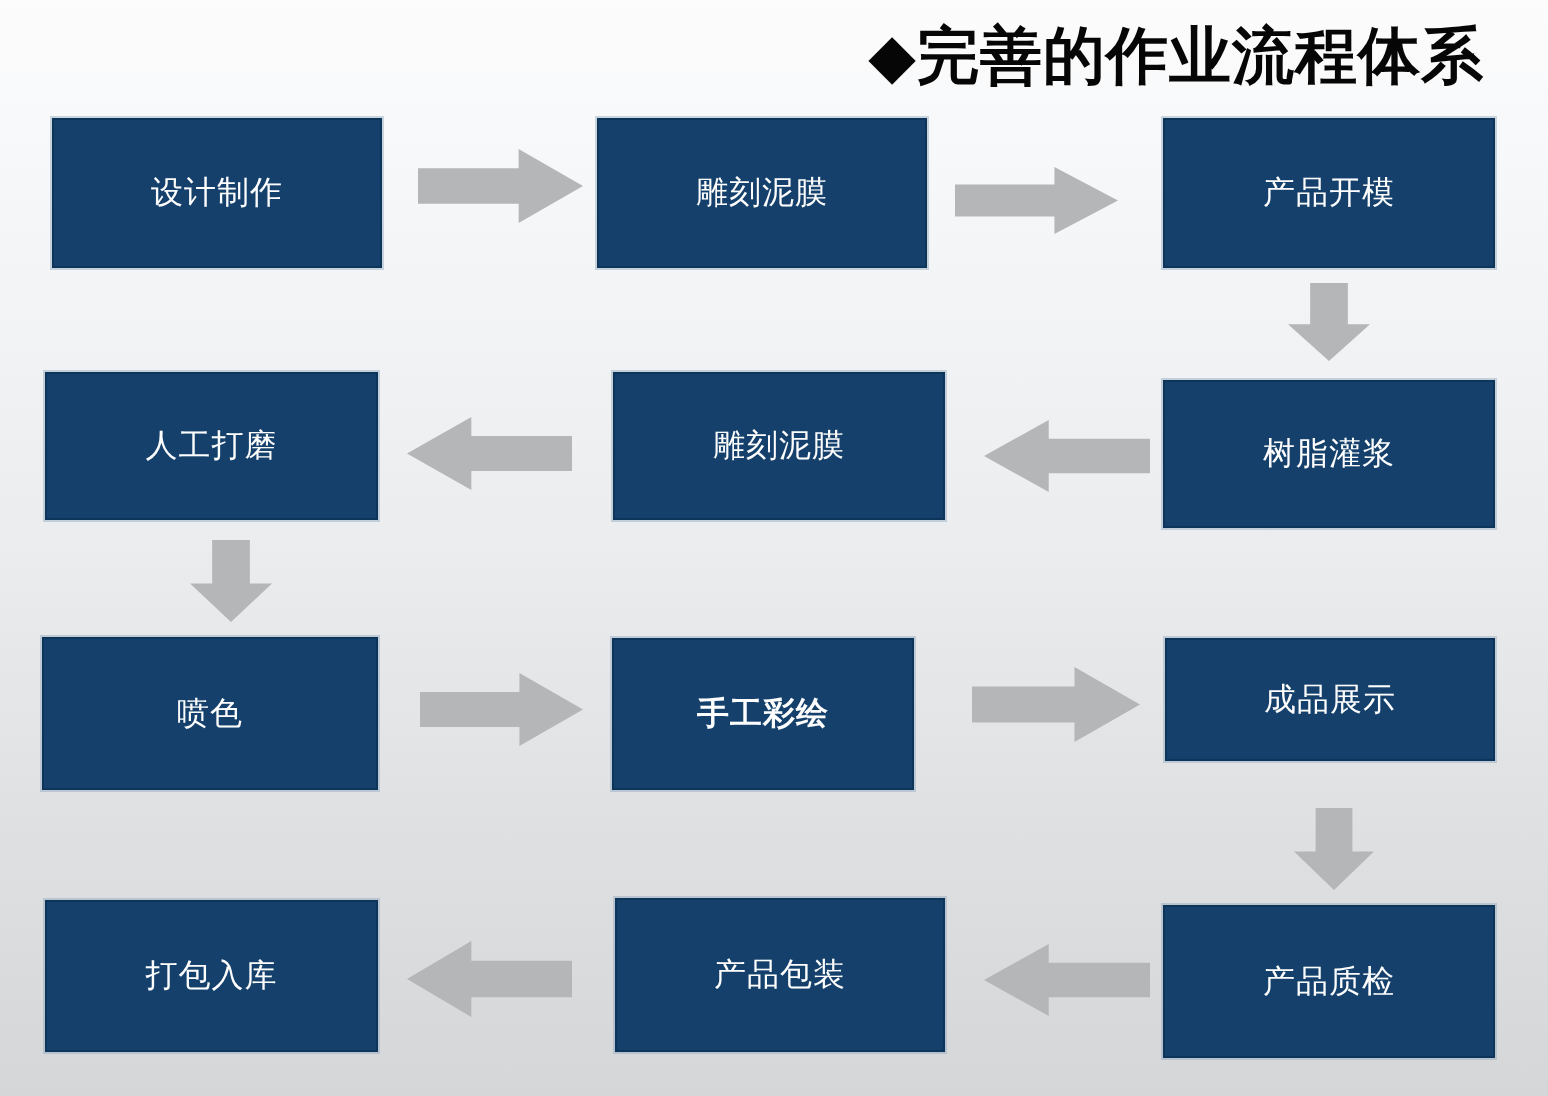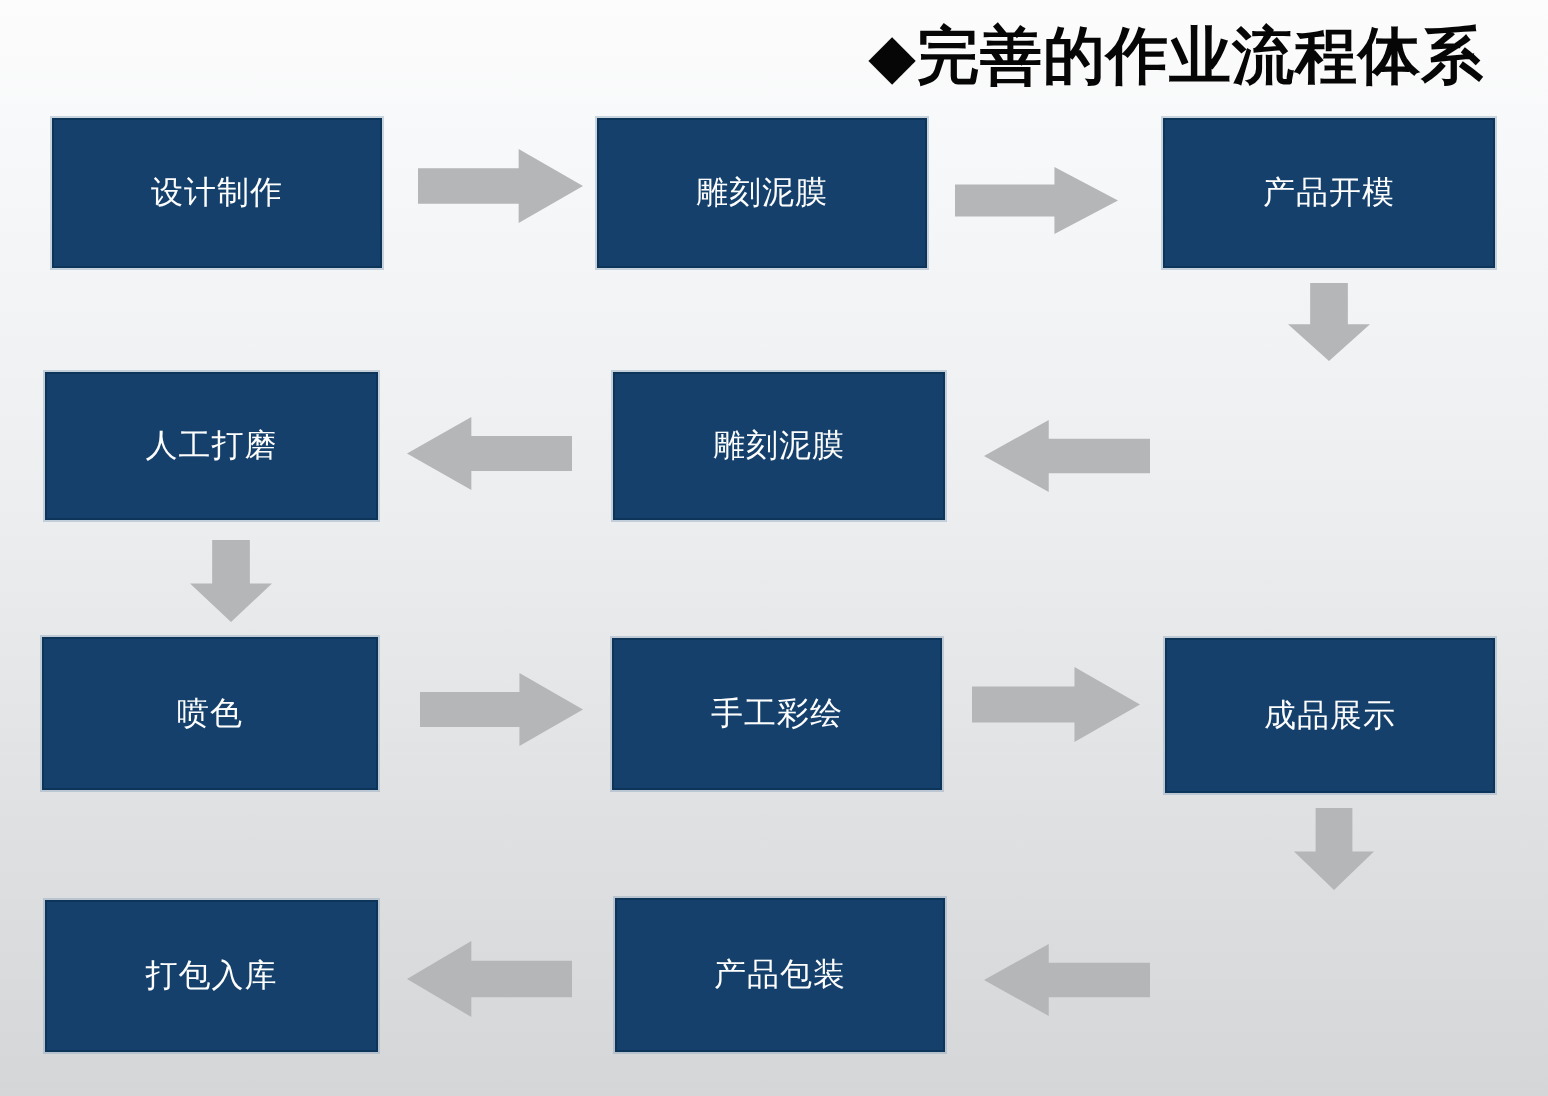--- a/index.html
+++ b/index.html
@@ -49,22 +49,22 @@
   .arrow.down {clip-path:polygon(27% 0%,73% 0%,73% 53%,100% 53%,50% 100%,0% 53%,27% 53%);}
 
   
   .n1 {left:52px;  top:118px; width:330px; height:150px;}
   .n2 {left:597px; top:118px; width:330px; height:150px;}
   .n3 {left:1163px;top:118px; width:332px; height:150px;}
   .n4 {left:45px;  top:372px; width:333px; height:148px;text-align:right;}
   .n5 {left:613px; top:372px; width:332px; height:148px;}
   .n6 {left:1163px;top:380px; width:332px; height:148px;}
   .n7 {left:42px;  top:637px; width:336px; height:153px;}
-  .n8 {left:612px; top:638px; width:330px; height:152px;}
-  .n9 {left:1165px;top:638px; width:330px; height:155px;}
+  .n8 {left:612px; top:638px; width:302px; height:152px;font-weight:bold;}
+  .n9 {left:1165px;top:638px; width:330px; height:123px;}
   .n10{left:45px;  top:900px; width:333px; height:152px;font-family:Liberation Serif, serif;}
   .n11{left:615px; top:898px; width:330px; height:154px;}
   .n12{left:1163px;top:905px; width:332px; height:153px;}
 
   
   .a1 {left:418px; top:149px; width:165px; height:74px;}
   .a2 {left:955px; top:167px; width:163px; height:67px;}
   .d1 {left:1288px;top:283px; width:82px;  height:78px;}
   .a3 {left:984px; top:420px; width:166px; height:72px;}
   .a4 {left:407px; top:417px; width:165px; height:73px;}
@@ -87,29 +87,31 @@
   <div class="node n2">雕刻泥膜</div>
   <div class="arrow right a2"></div>
   <div class="node n3">产品开模</div>
 
   <div class="arrow down d1"></div>
 
   <div class="node n4">人工打磨</div>
   <div class="arrow left a4"></div>
   <div class="node n5">雕刻泥膜</div>
   <div class="arrow left a3"></div>
+  <div class="node n6">树脂灌浆</div>
 
   <div class="arrow down d2"></div>
 
   <div class="node n7">喷色</div>
   <div class="arrow right a5"></div>
   <div class="node n8">手工彩绘</div>
   <div class="arrow right a6"></div>
   <div class="node n9">成品展示</div>
 
   <div class="arrow down d3"></div>
 
   <div class="node n10">打包入库</div>
   <div class="arrow left a8"></div>
   <div class="node n11">产品包装</div>
   <div class="arrow left a7"></div>
+  <div class="node n12">产品质检</div>
 
 </div>
 
 </body></html>

